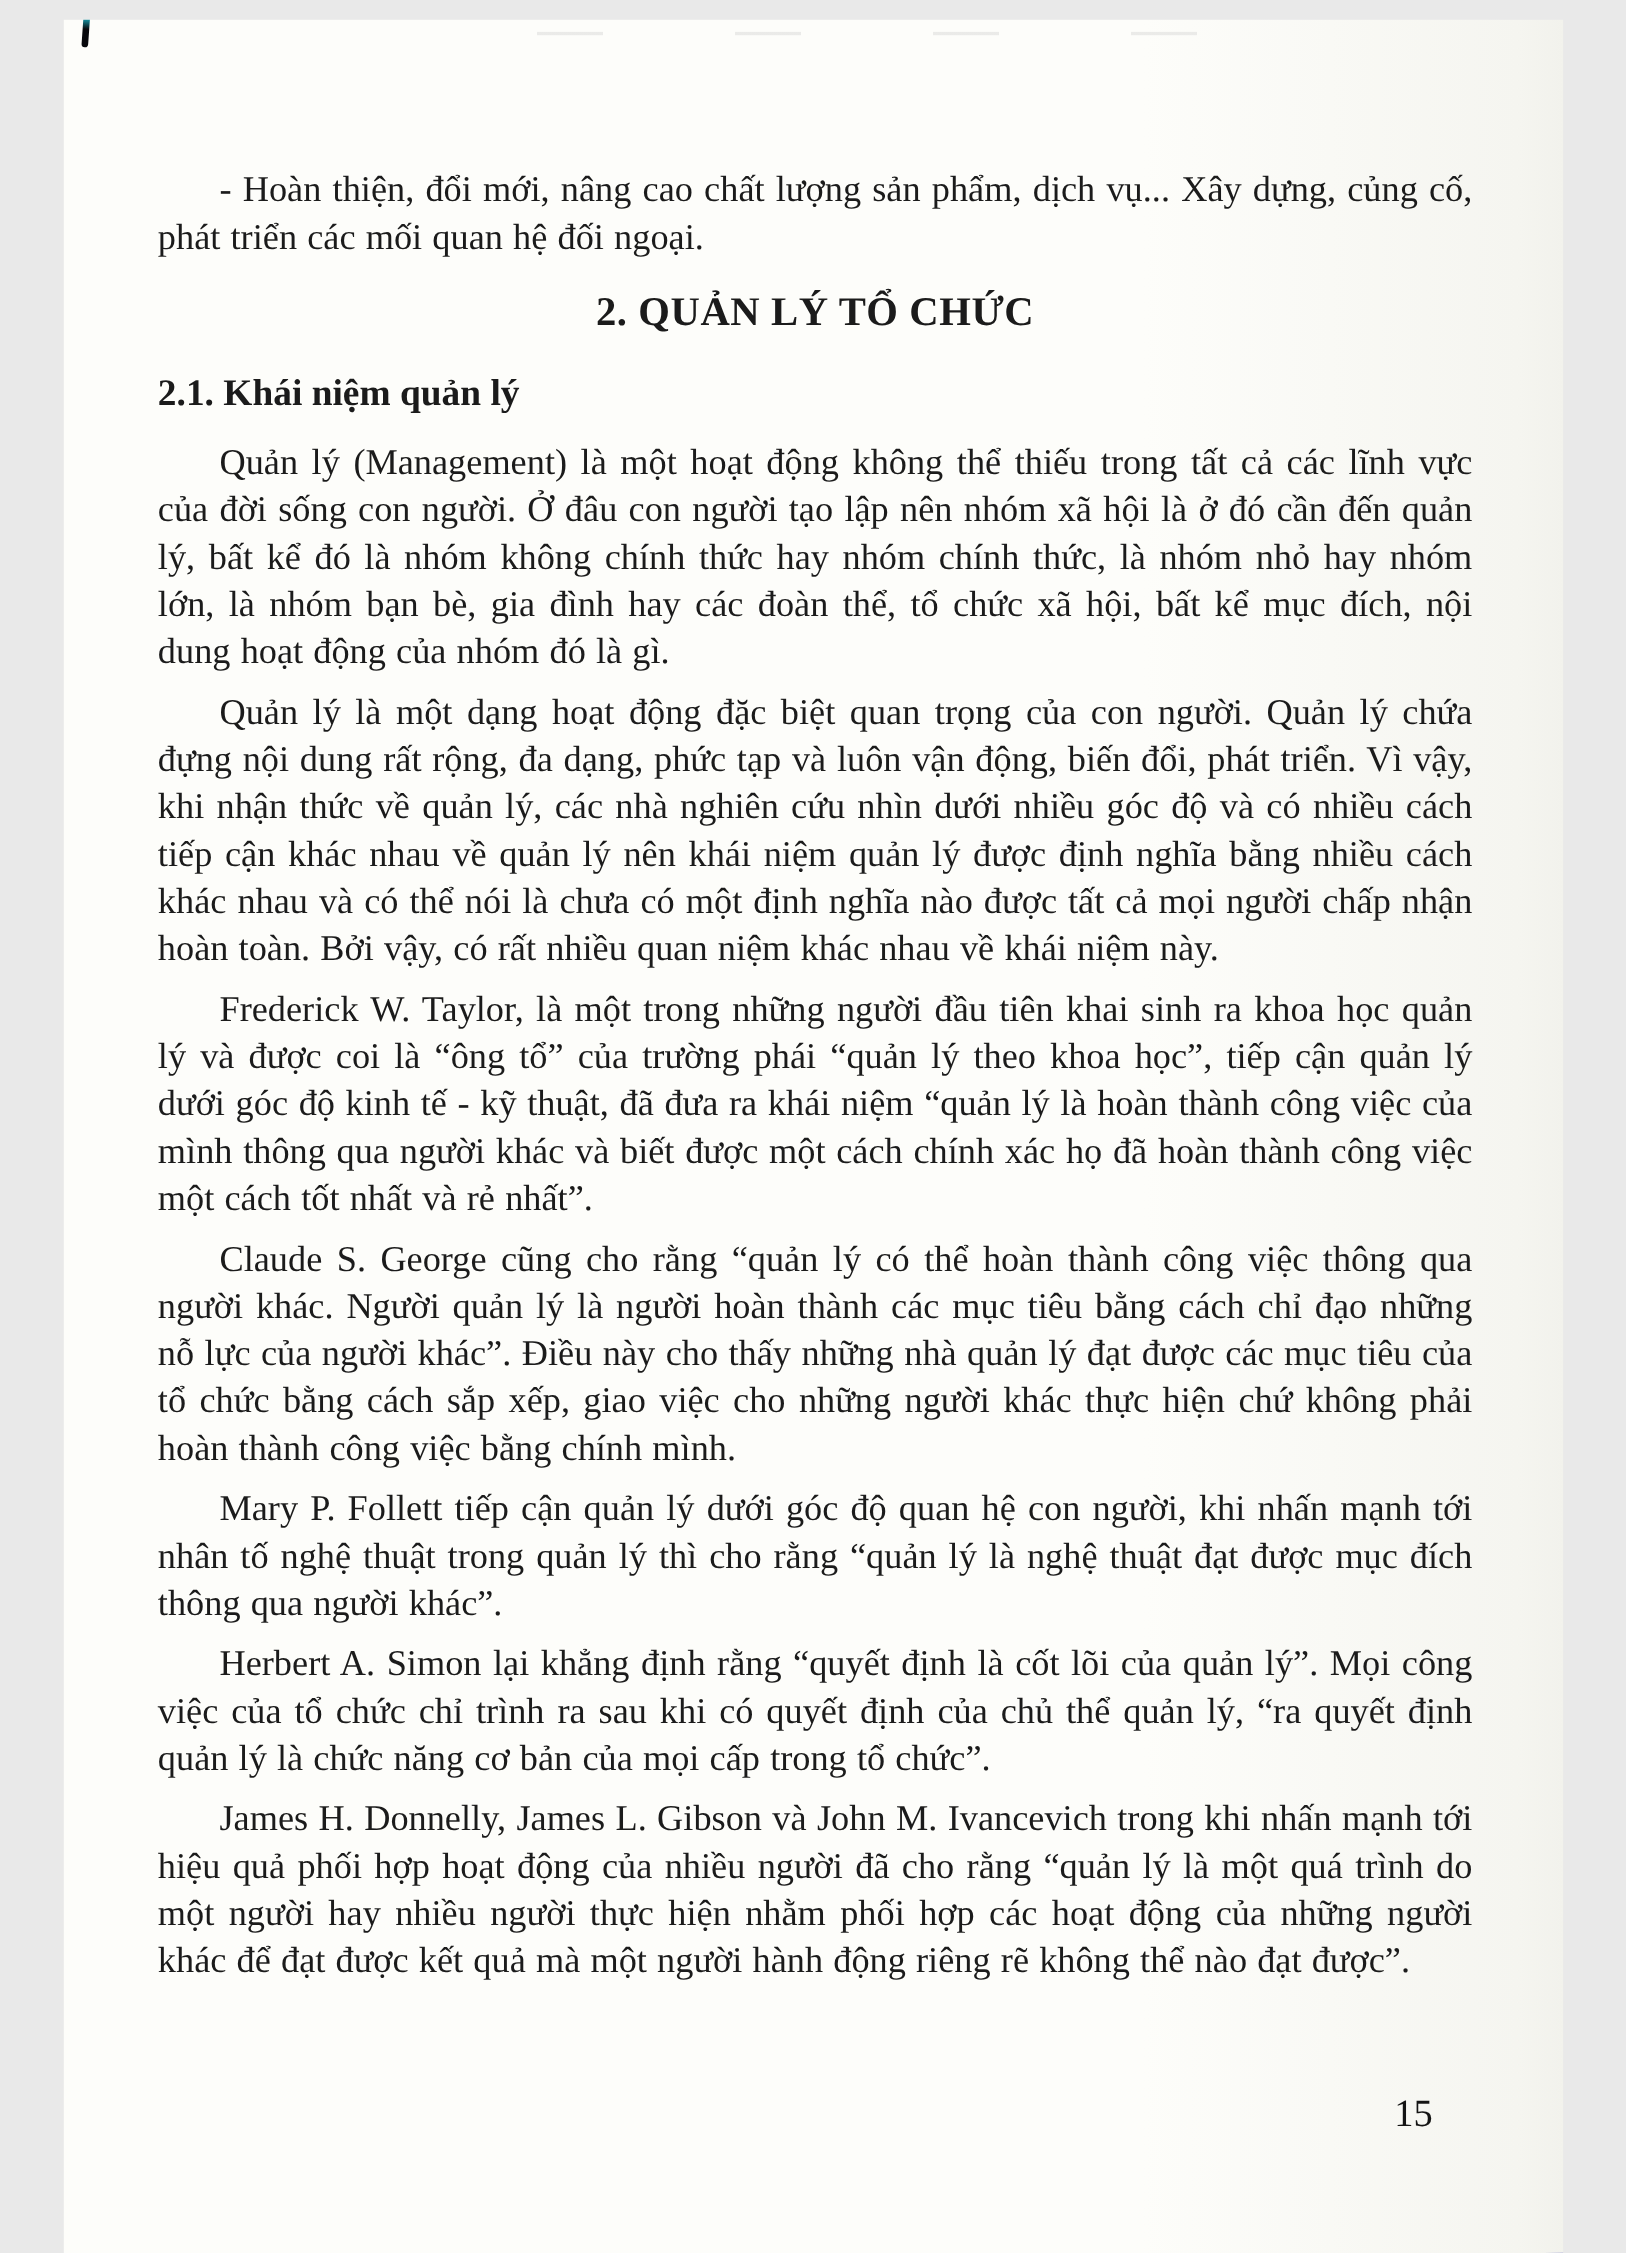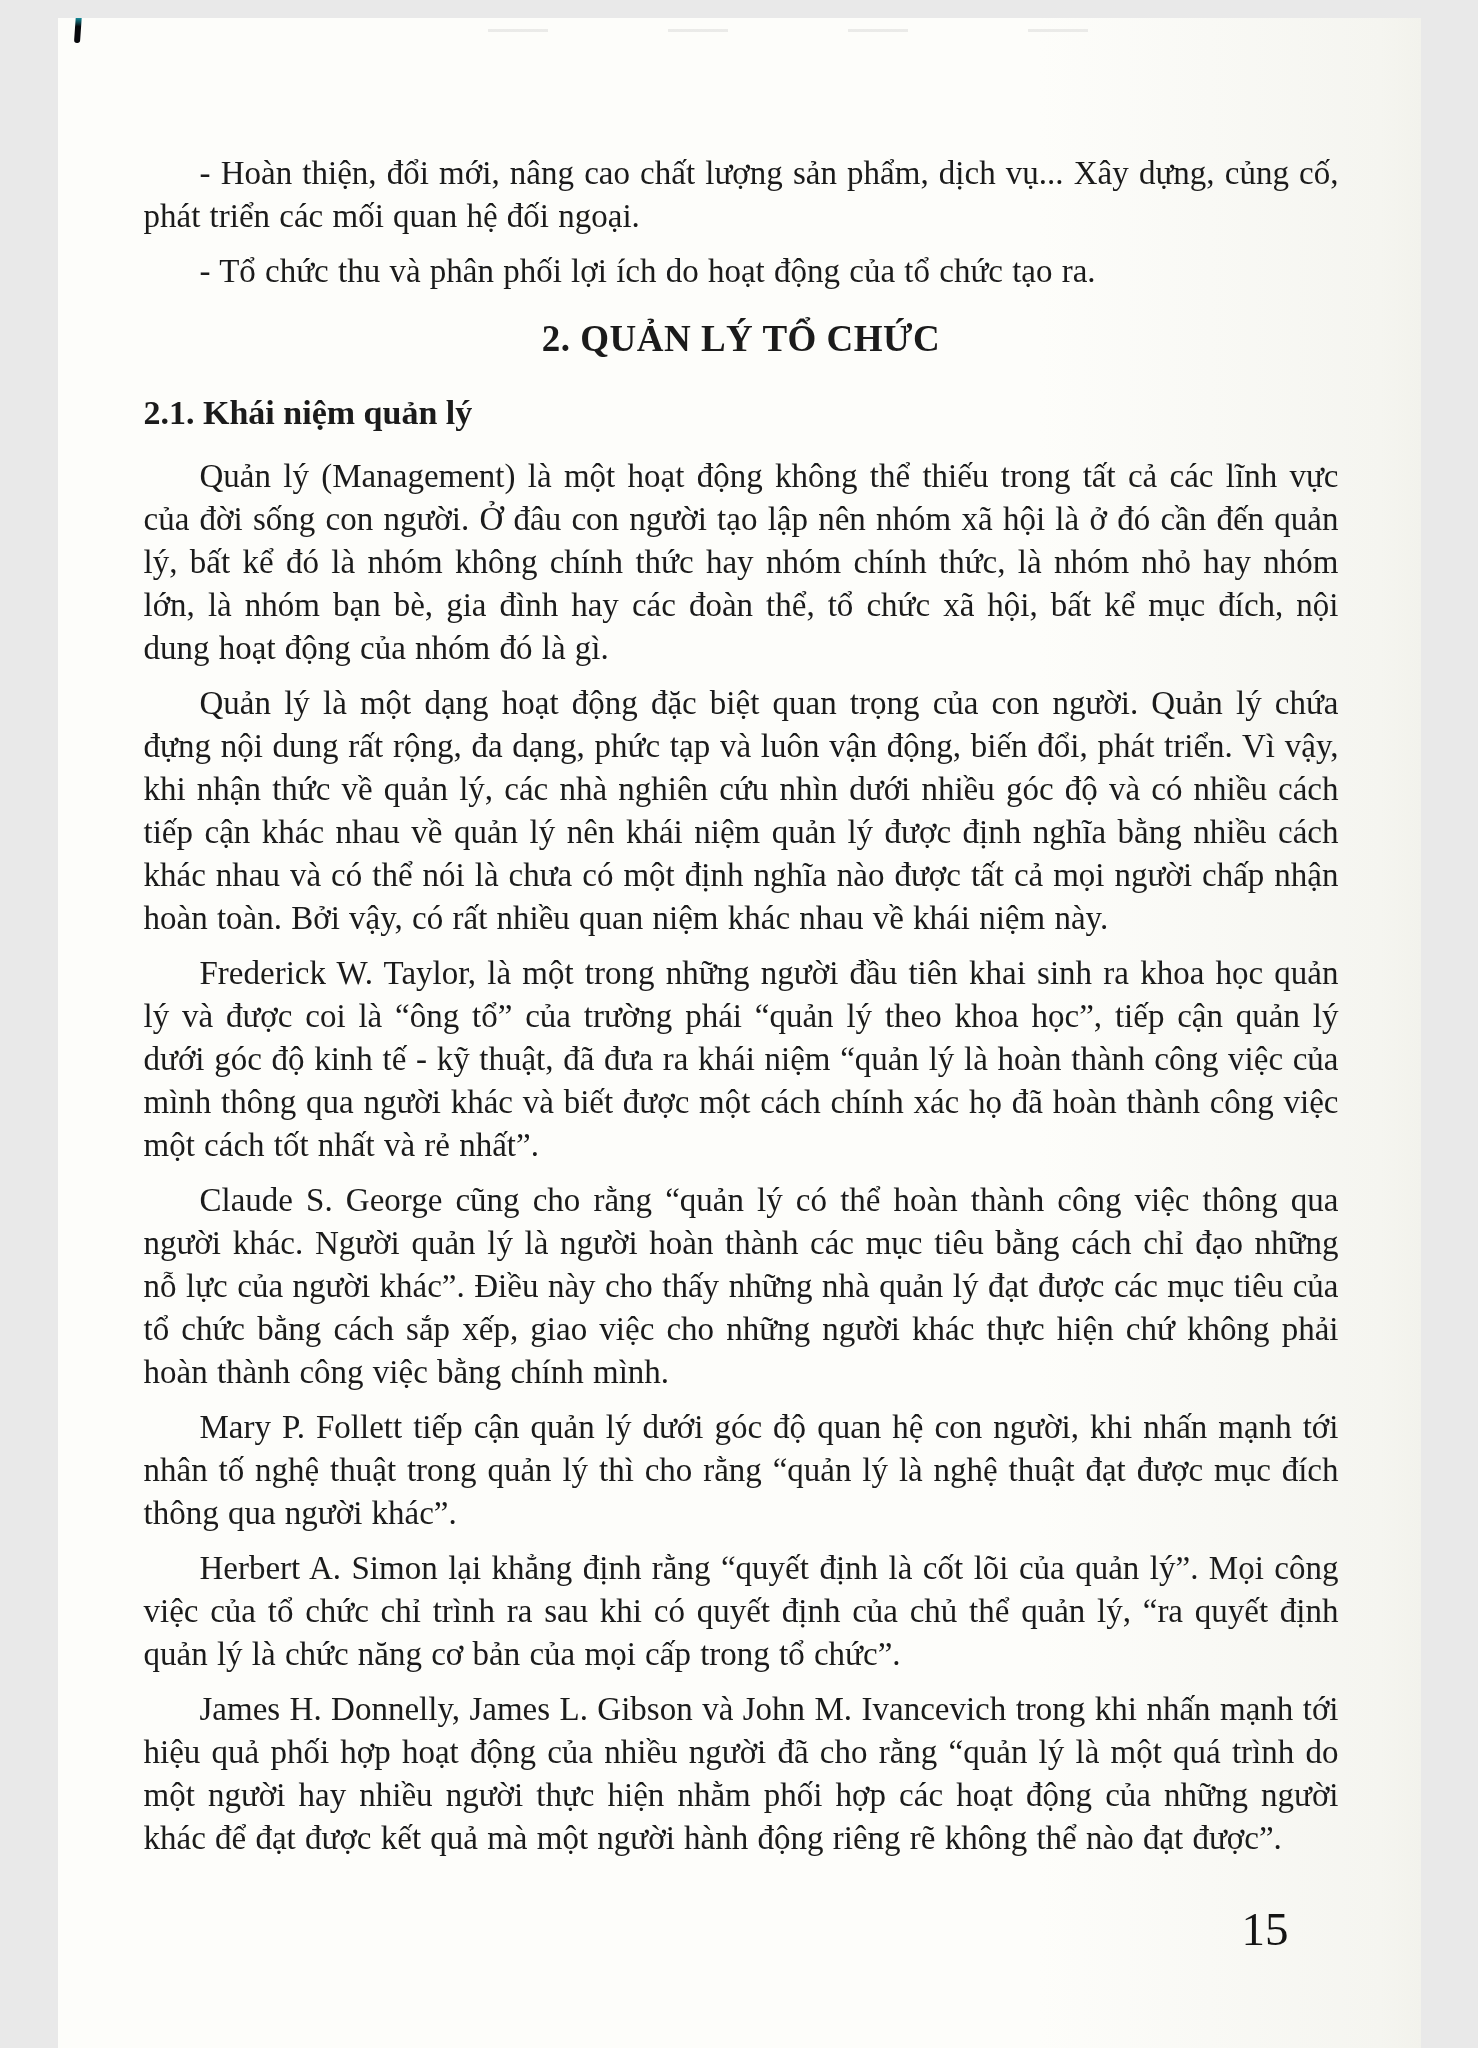--- a/index.html
+++ b/index.html
@@ -36,22 +36,22 @@
   h3.subsec{
     font-size:34px;
     line-height:44px;
     font-weight:bold;
     margin:0 0 20px 0;
     text-align:left;
     text-indent:0;
   }
   .page-number{
     position:absolute;
-    top:1884px;right:132px;
-    font-size:47px;
+    top:1884px;right:118px;
+    font-size:35px;
     color:#141414;
   }
   .scan-tick{
     position:absolute;
     left:17px;top:-5px;
     width:6px;height:30px;
     border-radius:3px;
     background:linear-gradient(#19b4c6 8%,#07080c 45%);
     transform:rotate(4deg);
   }
@@ -72,21 +72,20 @@
 </head>
 <body>
 
 <div class="page">
 
   <div class="scan-tick"></div>
   <div class="scan-top-dashes"></div>
 
   <div class="content">
     <p class="body">- Hoàn thiện, đổi mới, nâng cao chất lượng sản phẩm, dịch vụ... Xây dựng, củng cố, phát triển các mối quan hệ đối ngoại.</p>
-    <p class="body">- Tổ chức thu và phân phối lợi ích do hoạt động của tổ chức tạo ra.</p>
 
     <h2 class="sec">2. QUẢN LÝ TỔ CHỨC</h2>
     <h3 class="subsec">2.1. Khái niệm quản lý</h3>
 
     <p class="body">Quản lý (Management) là một hoạt động không thể thiếu trong tất cả các lĩnh vực của đời sống con người. Ở đâu con người tạo lập nên nhóm xã hội là ở đó cần đến quản lý, bất kể đó là nhóm không chính thức hay nhóm chính thức, là nhóm nhỏ hay nhóm lớn, là nhóm bạn bè, gia đình hay các đoàn thể, tổ chức xã hội, bất kể mục đích, nội dung hoạt động của nhóm đó là gì.</p>
     <p class="body">Quản lý là một dạng hoạt động đặc biệt quan trọng của con người. Quản lý chứa đựng nội dung rất rộng, đa dạng, phức tạp và luôn vận động, biến đổi, phát triển. Vì vậy, khi nhận thức về quản lý, các nhà nghiên cứu nhìn dưới nhiều góc độ và có nhiều cách tiếp cận khác nhau về quản lý nên khái niệm quản lý được định nghĩa bằng nhiều cách khác nhau và có thể nói là chưa có một định nghĩa nào được tất cả mọi người chấp nhận hoàn toàn. Bởi vậy, có rất nhiều quan niệm khác nhau về khái niệm này.</p>
     <p class="body">Frederick W. Taylor, là một trong những người đầu tiên khai sinh ra khoa học quản lý và được coi là “ông tổ” của trường phái “quản lý theo khoa học”, tiếp cận quản lý dưới góc độ kinh tế - kỹ thuật, đã đưa ra khái niệm “quản lý là hoàn thành công việc của mình thông qua người khác và biết được một cách chính xác họ đã hoàn thành công việc một cách tốt nhất và rẻ nhất”.</p>
     <p class="body">Claude S. George cũng cho rằng “quản lý có thể hoàn thành công việc thông qua người khác. Người quản lý là người hoàn thành các mục tiêu bằng cách chỉ đạo những nỗ lực của người khác”. Điều này cho thấy những nhà quản lý đạt được các mục tiêu của tổ chức bằng cách sắp xếp, giao việc cho những người khác thực hiện chứ không phải hoàn thành công việc bằng chính mình.</p>
     <p class="body">Mary P. Follett tiếp cận quản lý dưới góc độ quan hệ con người, khi nhấn mạnh tới nhân tố nghệ thuật trong quản lý thì cho rằng “quản lý là nghệ thuật đạt được mục đích thông qua người khác”.</p>
     <p class="body">Herbert A. Simon lại khẳng định rằng “quyết định là cốt lõi của quản lý”. Mọi công việc của tổ chức chỉ trình ra sau khi có quyết định của chủ thể quản lý, “ra quyết định quản lý là chức năng cơ bản của mọi cấp trong tổ chức”.</p>

